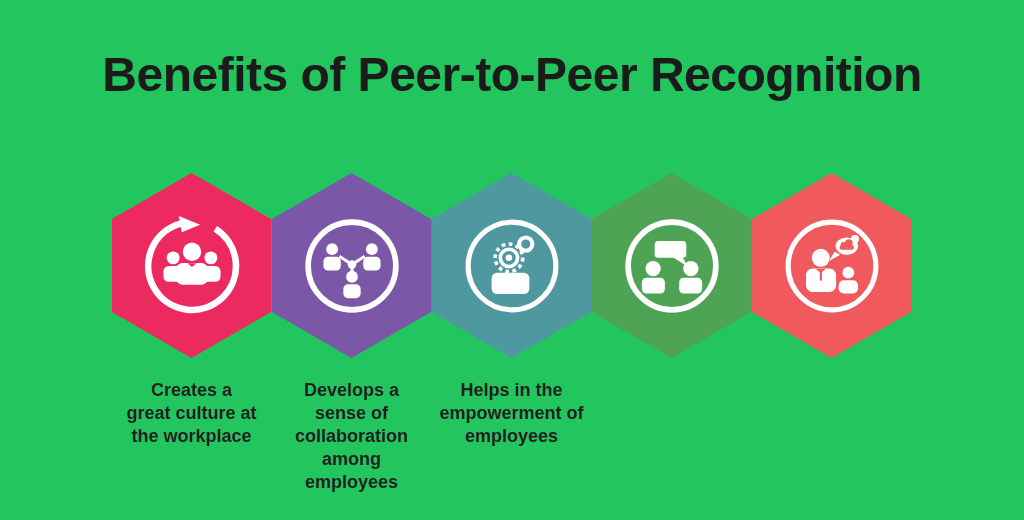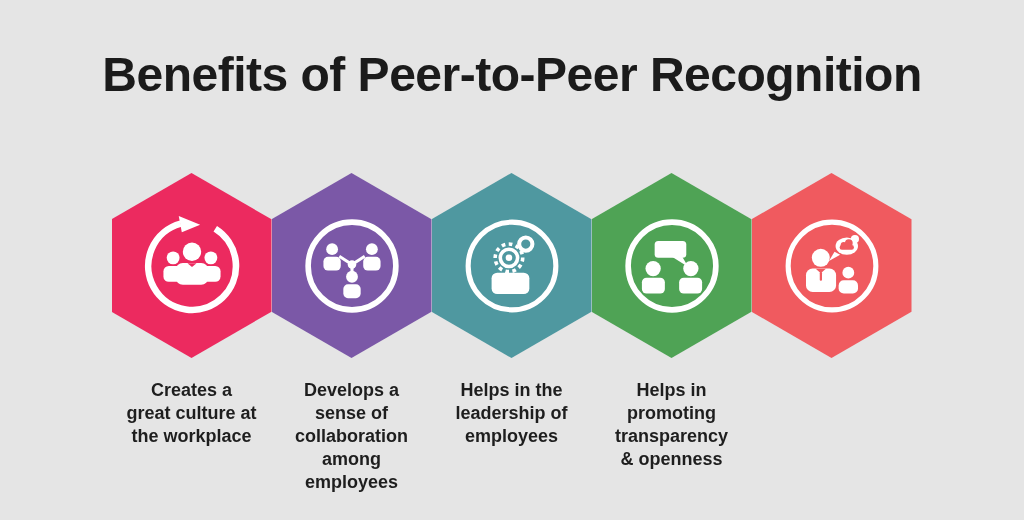--- a/index.html
+++ b/index.html
@@ -1,17 +1,17 @@
 <!DOCTYPE html>
 <html><head>
 <meta charset="utf-8">
 <style>
   html,body { margin:0; padding:0; background:#ffffff; }
   .page {
-    position:relative; width:1024px; height:520px; background:#e5e5e5;
+    position:relative; width:1024px; height:520px; background:#22c55e;
     font-family:"Liberation Sans","DejaVu Sans",sans-serif; overflow:hidden;
   }
   .title {
     position:absolute; top:46px; left:0; right:0;
     text-align:center; font-size:48px; line-height:58px; font-weight:bold;
     letter-spacing:-0.5px; color:#1b1b1b;
   }
   .hex-row {
     position:absolute; top:173px; left:37px; width:949px;
     display:flex; justify-content:center;
@@ -85,40 +85,36 @@
         <svg class="icon" viewBox="0 0 100 100">
           <circle cx="50" cy="50" r="43" fill="none" stroke="#ffffff" stroke-width="5"></circle>
           <circle cx="63.5" cy="28.5" r="6.5" fill="none" stroke="#ffffff" stroke-width="4"></circle>
           <circle cx="47" cy="42" r="13.5" fill="none" stroke="#ffffff" stroke-width="3.5" stroke-dasharray="3.6 3.4"></circle>
           <circle cx="47" cy="42" r="8.5" fill="none" stroke="#ffffff" stroke-width="3.5"></circle>
           <circle cx="47" cy="42" r="3.2"></circle>
           <rect x="30" y="56.5" width="37" height="21" rx="5.5"></rect>
         </svg>
       </div>
       <div class="caption">Helps in the
-leadership of
+empowerment of
 employees</div>
     </div>
 
     <div class="benefit">
       <div class="hex" style="background-color: rgb(79, 163, 85);">
         <svg class="icon" viewBox="0 0 100 100">
           <circle cx="50" cy="50" r="43" fill="none" stroke="#ffffff" stroke-width="5.5"></circle>
           <rect x="33" y="25.5" width="31" height="16.5" rx="3.5"></rect>
           <polygon points="50,41 60,41 66,51"></polygon>
           <circle cx="31.5" cy="52.5" r="7.5"></circle>
           <rect x="20.5" y="61.5" width="22.5" height="15.5" rx="4.5"></rect>
           <circle cx="68.5" cy="52.5" r="7.5"></circle>
           <rect x="57" y="61.5" width="22.5" height="15.5" rx="4.5"></rect>
         </svg>
       </div>
-      <div class="caption">Helps in
-promoting
-transparency
-&amp; openness</div>
     </div>
 
     <div class="benefit">
       <div class="hex" style="background-color: rgb(240, 90, 95);">
         <svg class="icon" viewBox="0 0 100 100">
           <circle cx="50" cy="50" r="43" fill="none" stroke="#ffffff" stroke-width="5"></circle>
           <ellipse cx="64.5" cy="30.5" rx="11" ry="8.5"></ellipse>
           <circle cx="72.5" cy="23.5" r="4"></circle>
           <polygon points="52.5,36 47,45 58,39"></polygon>
           <circle cx="61.5" cy="29.5" r="3" style="fill: rgb(240, 90, 95);"></circle>

